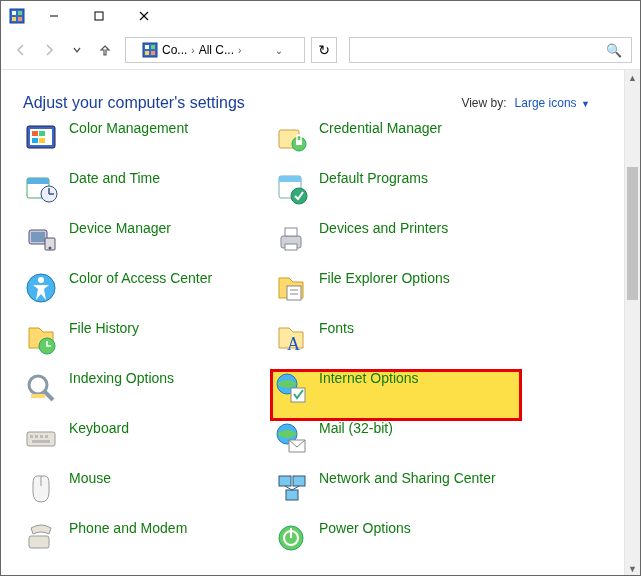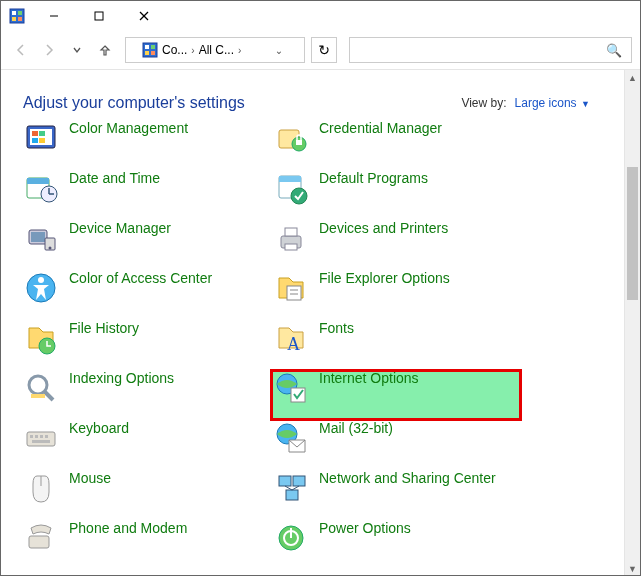--- a/index.html
+++ b/index.html
@@ -25,21 +25,21 @@
   .viewby { font-size: 12px; color: #333; display: flex; align-items: center; gap: 8px; margin-right: 12px; }
   .viewby .drop { color: #1a55c8; }
   .viewby .caret { color: #1a55c8; font-size: 9px; margin-left: 2px; }
   .content-wrap { position: relative; height: calc(576px - 30px - 38px - 1px); }
   .items-viewport { position: absolute; left: 0; right: 16px; top: 0; bottom: 0; overflow: hidden; }
   .items-inner { padding: 0 0 0 20px; }
   .grid { display: grid; grid-template-columns: 250px 250px; column-gap: 0; }
   .item { display: flex; align-items: flex-start; height: 50px; padding-left: 2px; position: relative; }
   .item .icon { width: 36px; height: 36px; margin-right: 10px; flex-shrink: 0; }
   .item .label { color: #107c10; font-size: 14px; line-height: 1.15; }
-  .item.highlighted { outline: 3px solid #e60000; outline-offset: -2px; background: #86efac; }
+  .item.highlighted { outline: 3px solid #e60000; outline-offset: -2px; background: #fde047; }
   .item.highlighted .inner-hl { position: absolute; inset: 4px; border: 1px solid #a7d3f0; background: #eaf5fd; z-index: -1; }
   .scrollbar { position: absolute; right: 0; top: 0; bottom: 0; width: 16px; background: #f0f0f0; border-left: 1px solid #e5e5e5; }
   .scrollbar .arrow { height: 16px; display: flex; align-items: center; justify-content: center; color: #666; font-size: 9px; }
   .scrollbar .thumb { position: absolute; left: 2px; right: 2px; background: #c2c2c2; border-radius: 0; }
   svg { display: block; }
 </style>
 </head>
 <body>
 
 <div class="titlebar">

